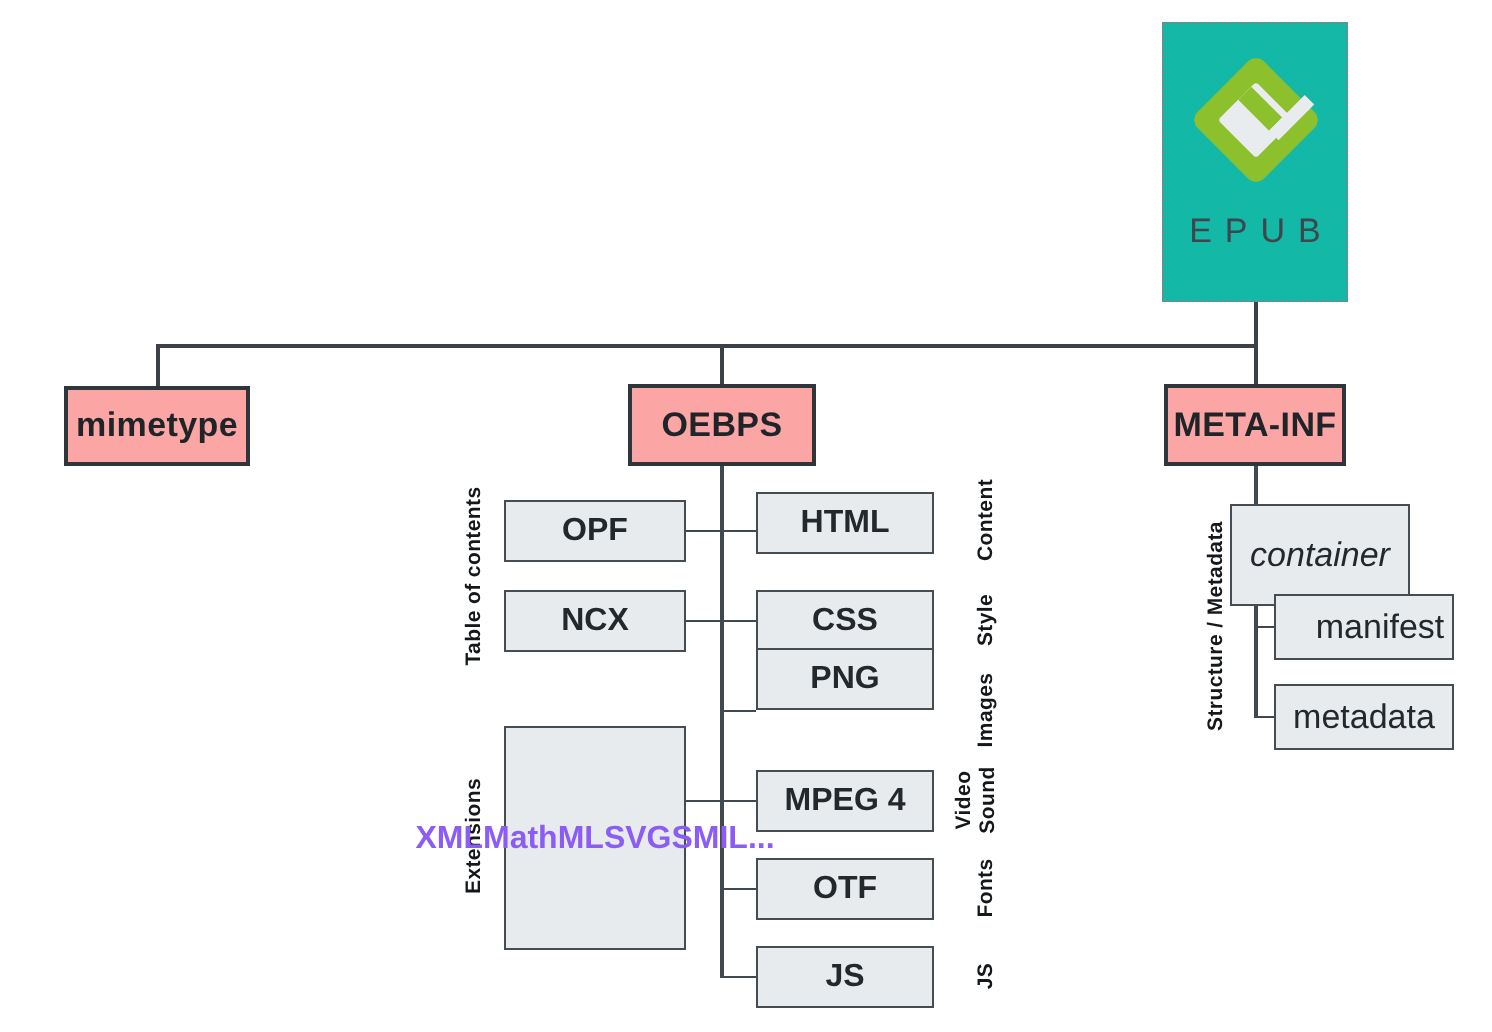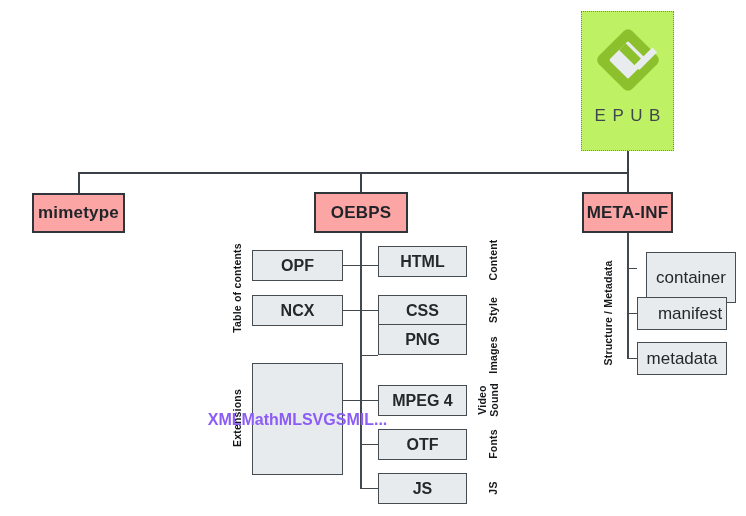--- a/index.html
+++ b/index.html
@@ -34,21 +34,21 @@
   }
   
   .vlabel{
     position:absolute;white-space:nowrap;
     transform:translate(-50%,-50%) rotate(-90deg);
     font-size:10.5px;font-weight:700;color:#15181b;letter-spacing:.2px;
   }
   
   .logo-box{
     position:absolute;left:581px;top:11px;width:93px;height:140px;
-    background:#bef264;border:1px dotted #7e8388;box-sizing:border-box;
+    background:#14b8a6;border:1px dotted #7e8388;box-sizing:border-box;
     display:flex;flex-direction:column;align-items:center;justify-content:flex-start;
   }
   .logo-box svg{margin-top:6px;}
   .epub-word{
     margin-top:4px;font-size:17px;font-weight:400;color:#3f464c;
     letter-spacing:6.5px;margin-right:-6.5px;
   }
 </style>
 </head>
 <body>
@@ -137,21 +137,21 @@
   <div class="vlabel" style="left:494px;top:400px;">Sound</div>
   <div class="vlabel" style="left:493px;top:444px;">Fonts</div>
   <div class="vlabel" style="left:493px;top:488px;">JS</div>
 
   <div class="line thin" style="left:627px;top:233px;width:1.5px;height:126px;"></div>
   <div class="line thin" style="left:627px;top:267.5px;width:10px;height:1.5px;"></div>
   <div class="line thin" style="left:627px;top:312.5px;width:10px;height:1.5px;"></div>
   <div class="line thin" style="left:627px;top:357.5px;width:10px;height:1.5px;"></div>
 
   <div class="vlabel" style="left:608px;top:313px;">Structure / Metadata</div>
-  <div class="box3" style="left:646px;top:252px;width:90px;height:51px;">
+  <div class="box3" style="left:615px;top:252px;width:90px;height:51px;font-style:italic;">
     <span>container</span>
   </div>
   <div class="box3" style="left:637px;top:297px;width:90px;height:33px;padding-left:16px;">
     <span>manifest</span>
   </div>
   <div class="box3" style="left:637px;top:342px;width:90px;height:33px;">
     <span>metadata</span>
   </div>
 
 </div>

